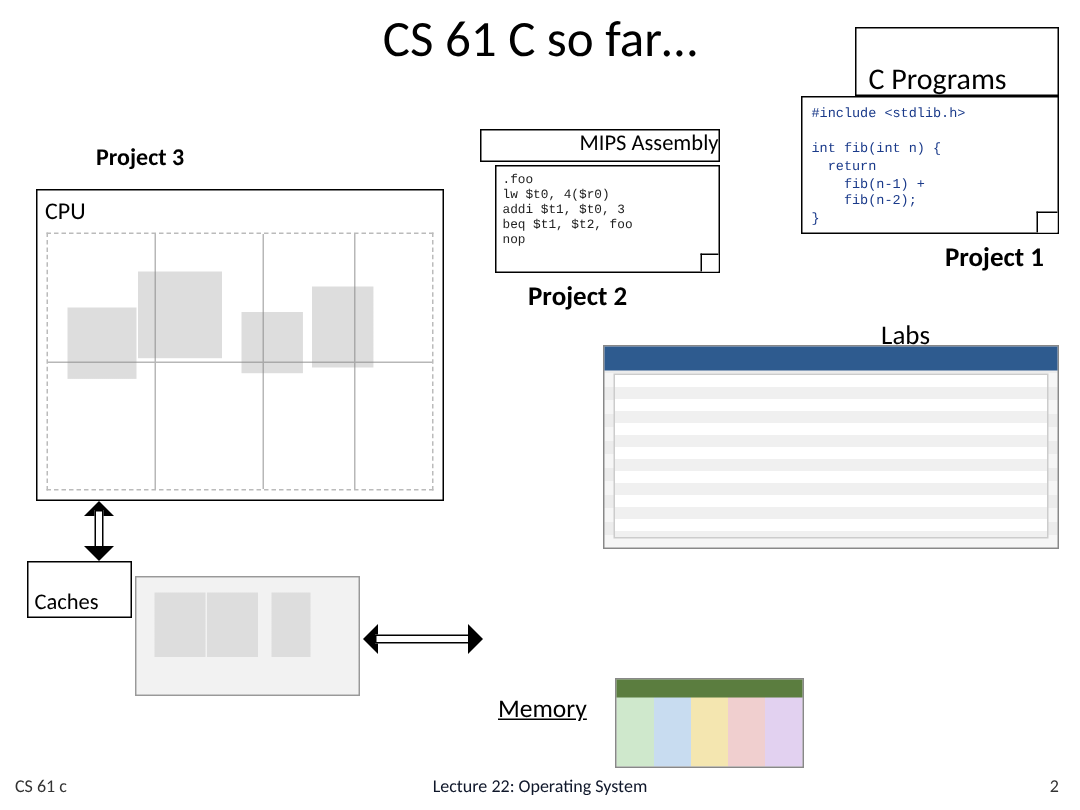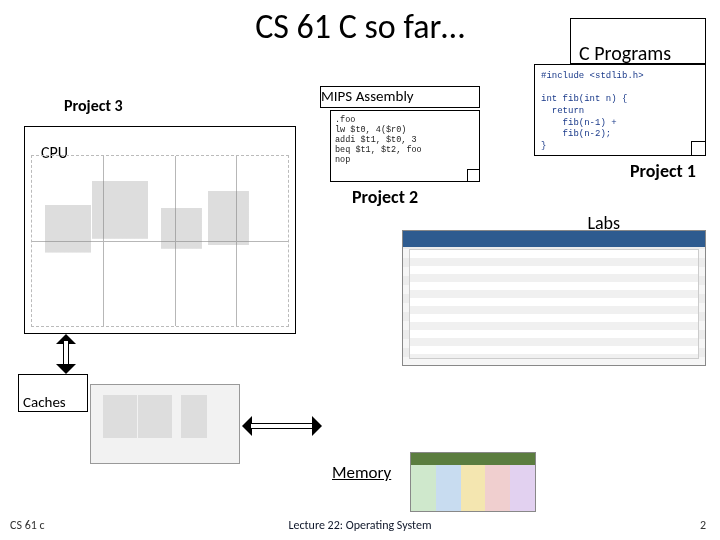--- a/index.html
+++ b/index.html
@@ -7,26 +7,26 @@
   .slide { width: 100%; height: 100%; position: relative; }
   .title { font-size: 34px; text-align: center; padding-top: 6px; color: #000; }
   .cprogs-box { position: absolute; top: 18px; right: 14px; width: 136px; height: 44px; border: 1.5px solid #000; padding: 22px 8px; font-size: 20px; background: #fff; }
   .code-note { position: absolute; top: 64px; right: 14px; width: 172px; height: 92px; border: 1.5px solid #000; background: #fff; font-family: "Courier New", monospace; font-size: 9px; line-height: 1.3; padding: 6px; color: #1a3a8a; white-space: pre; overflow: hidden; }
   .code-note::after { content: ""; position: absolute; bottom: -1px; right: -1px; width: 14px; height: 14px; background: #fff; border-top: 1.5px solid #000; border-left: 1.5px solid #000; }
   .proj1 { position: absolute; top: 160px; right: 24px; font-size: 18px; font-weight: bold; }
   .labs { position: absolute; top: 212px; right: 100px; font-size: 18px; }
   .labs-img { position: absolute; top: 230px; right: 14px; width: 304px; height: 136px; border: 1px solid #888; background: repeating-linear-gradient(#f6f6f6, #f6f6f6 9px, #ececec 9px, #ececec 18px); }
   .labs-img::before { content: ""; position: absolute; inset: 18px 6px 6px 6px; background: repeating-linear-gradient(#fff, #fff 8px, #f0f0f0 8px, #f0f0f0 16px); border: 1px solid #ccc; }
   .labs-img::after { content:""; position:absolute; top:0; left:0; right:0; height:16px; background:#2e5b8f; }
-  .mips-box { position: absolute; top: 86px; left: 320px; width: 160px; height: 22px; border: 1.5px solid #000; font-size: 15px; text-align: left; background: #fff; }
+  .mips-box { position: absolute; top: 86px; left: 320px; width: 160px; height: 22px; border: 1.5px solid #000; font-size: 15px; text-align: right; background: #fff; }
   .mips-code { position: absolute; top: 110px; left: 330px; width: 150px; height: 72px; border: 1.5px solid #000; background: #fff; font-family: "Courier New", monospace; font-size: 8.5px; padding: 4px; color: #222; white-space: pre; overflow: hidden; }
   .mips-code::after { content:""; position:absolute; bottom:-1px; right:-1px; width:12px; height:12px; background:#fff; border-top:1.5px solid #000; border-left:1.5px solid #000; }
   .proj2 { position: absolute; top: 186px; left: 352px; font-size: 18px; font-weight: bold; }
   .proj3 { position: absolute; top: 96px; left: 64px; font-size: 16px; font-weight: bold; }
-  .cpu-box { position: absolute; top: 126px; left: 24px; width: 272px; height: 208px; border: 1.5px solid #000; padding: 16px; background: #fff; font-size: 16px; }
+  .cpu-box { position: absolute; top: 126px; left: 24px; width: 272px; height: 208px; border: 1.5px solid #000; padding: 5px; background: #fff; font-size: 16px; }
   .cpu-diagram { position: absolute; top: 28px; left: 6px; right: 6px; bottom: 6px; background:
       linear-gradient(#ddd,#ddd) 6% 40%/18% 28% no-repeat,
       linear-gradient(#ddd,#ddd) 30% 22%/22% 34% no-repeat,
       linear-gradient(#ddd,#ddd) 60% 40%/16% 24% no-repeat,
       linear-gradient(#ddd,#ddd) 82% 30%/16% 32% no-repeat;
     border: 1px dashed #bbb; }
   .cpu-diagram::before { content:""; position:absolute; inset:0; background:
       linear-gradient(#888,#888) 0 50%/100% 1px no-repeat,
       linear-gradient(#888,#888) 28% 0/1px 100% no-repeat,
       linear-gradient(#888,#888) 56% 0/1px 100% no-repeat,

